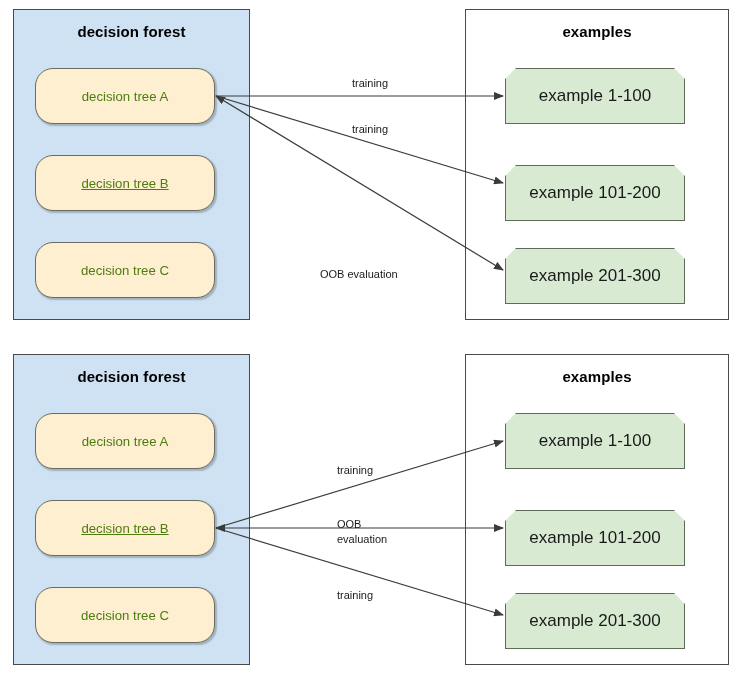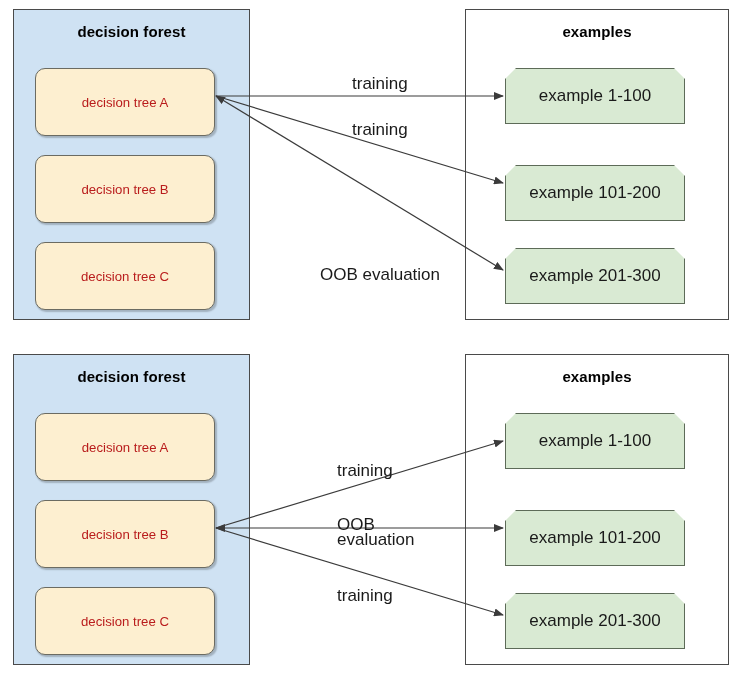--- a/index.html
+++ b/index.html
@@ -52,34 +52,34 @@
     font-size: 15px;
     font-weight: bold;
     color: #000000;
     letter-spacing: 0.1px;
   }
 
   .tree-node {
     position: absolute;
     left: 35px;
     width: 180px;
-    height: 68px;
+    height: 56px;
     background: #fdefd0;
     border: 1.3px solid #6b6b62;
-    border-radius: 10px;
+    border-radius: 18px;
     box-sizing: border-box;
     display: flex;
     align-items: center;
     justify-content: center;
     font-size: 13.2px;
-    color: #b91c1c;
+    color: #4d7c0f;
     box-shadow: 1.5px 1.5px 1.5px rgba(0,0,0,0.22);
   }
   .tree-node.n0 { top: 68px; }
-  .tree-node.n1 { top: 155px; }
+  .tree-node.n1 { top: 155px; text-decoration: underline; }
   .tree-node.n2 { top: 242px; }
 
   .example-node {
     position: absolute;
     left: 505px;
     width: 180px;
     height: 56px;
     background: #d9ead3;
     border: 1.3px solid #5d6b58;
     box-sizing: border-box;
@@ -99,21 +99,21 @@
   .edges {
     position: absolute;
     left: 0;
     top: 0;
     width: 737px;
     height: 340px;
     pointer-events: none;
   }
   .edge-label {
     position: absolute;
-    font-size: 17px;
+    font-size: 11px;
     color: #1a1a1a;
     background: transparent;
     white-space: pre;
     line-height: 15px;
     text-align: left;
   }
 </style>
 </head>
 <body>
 

